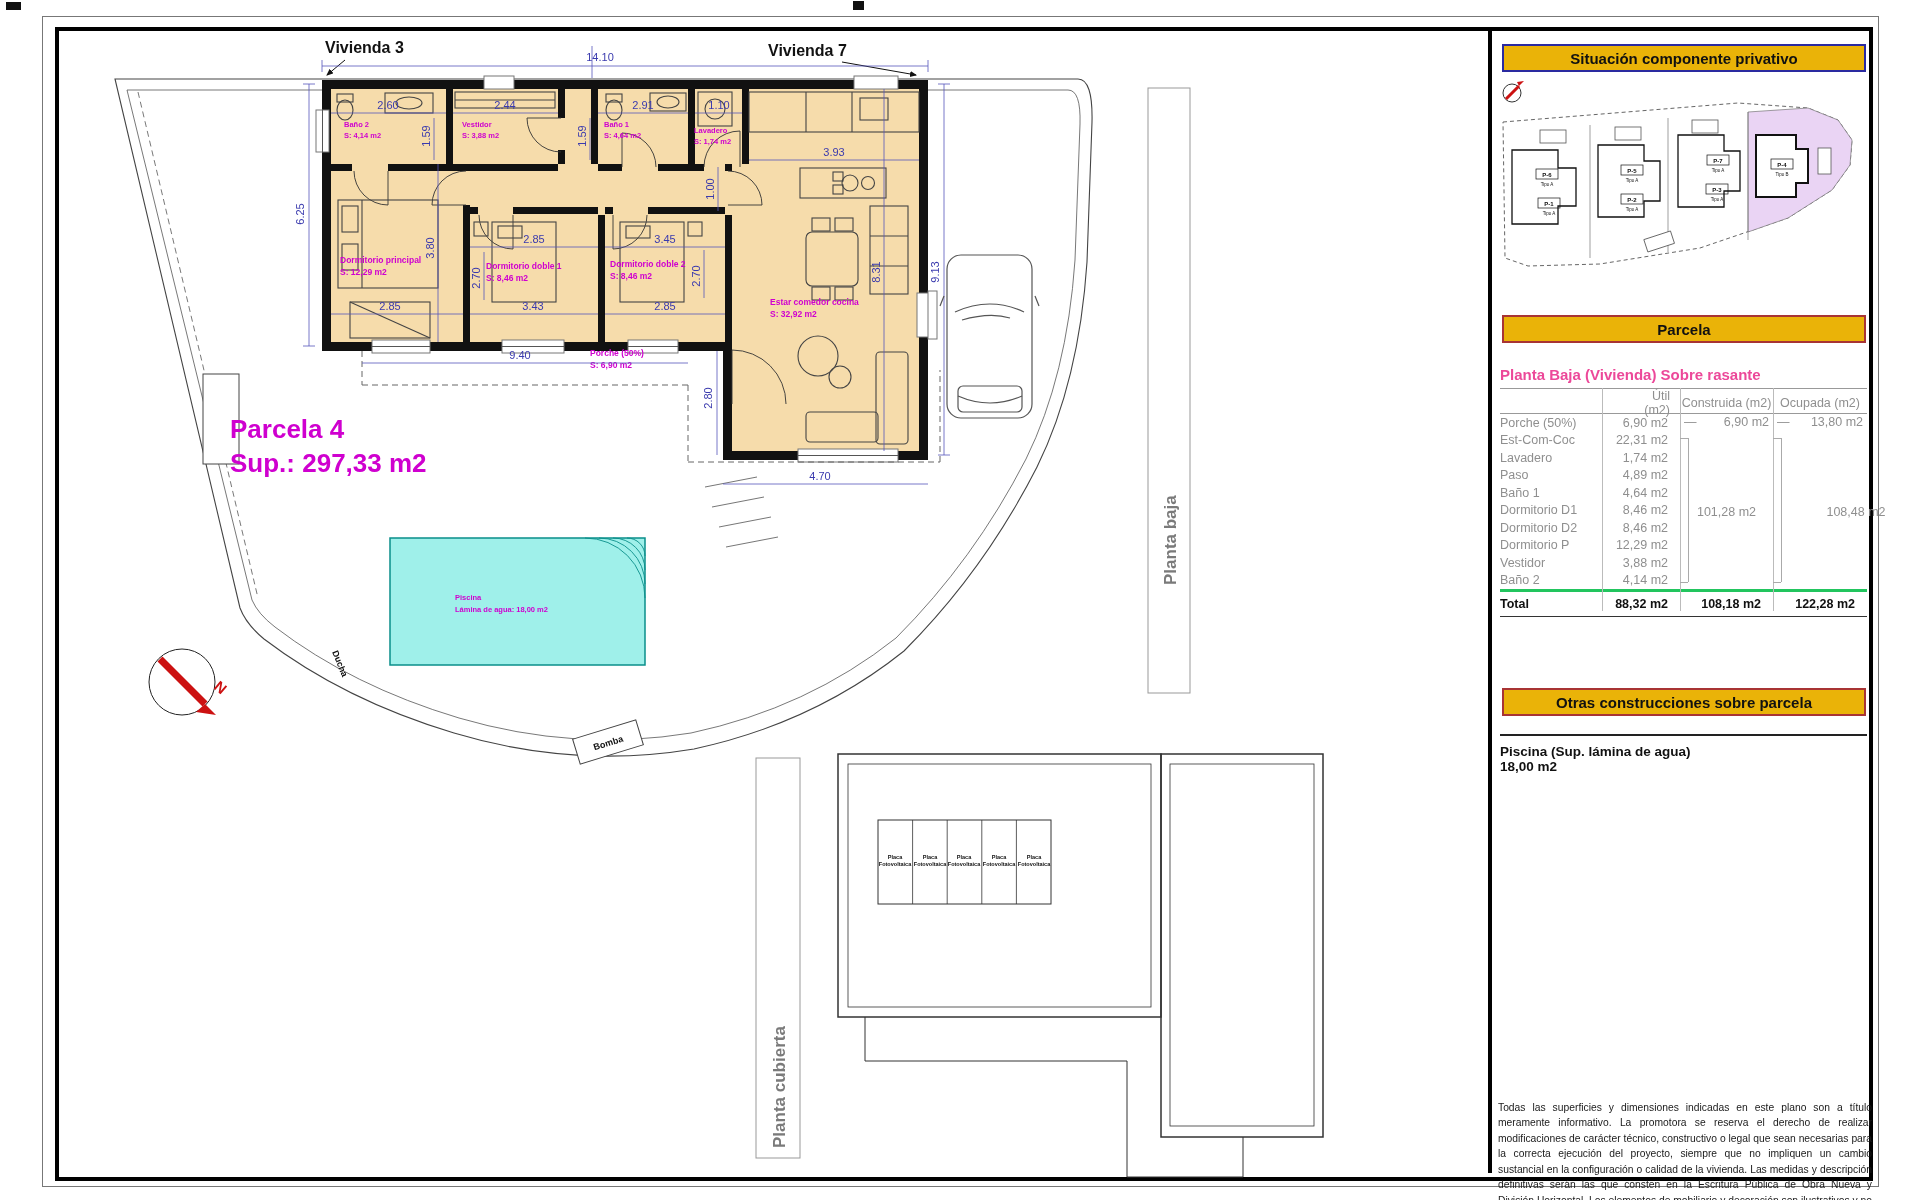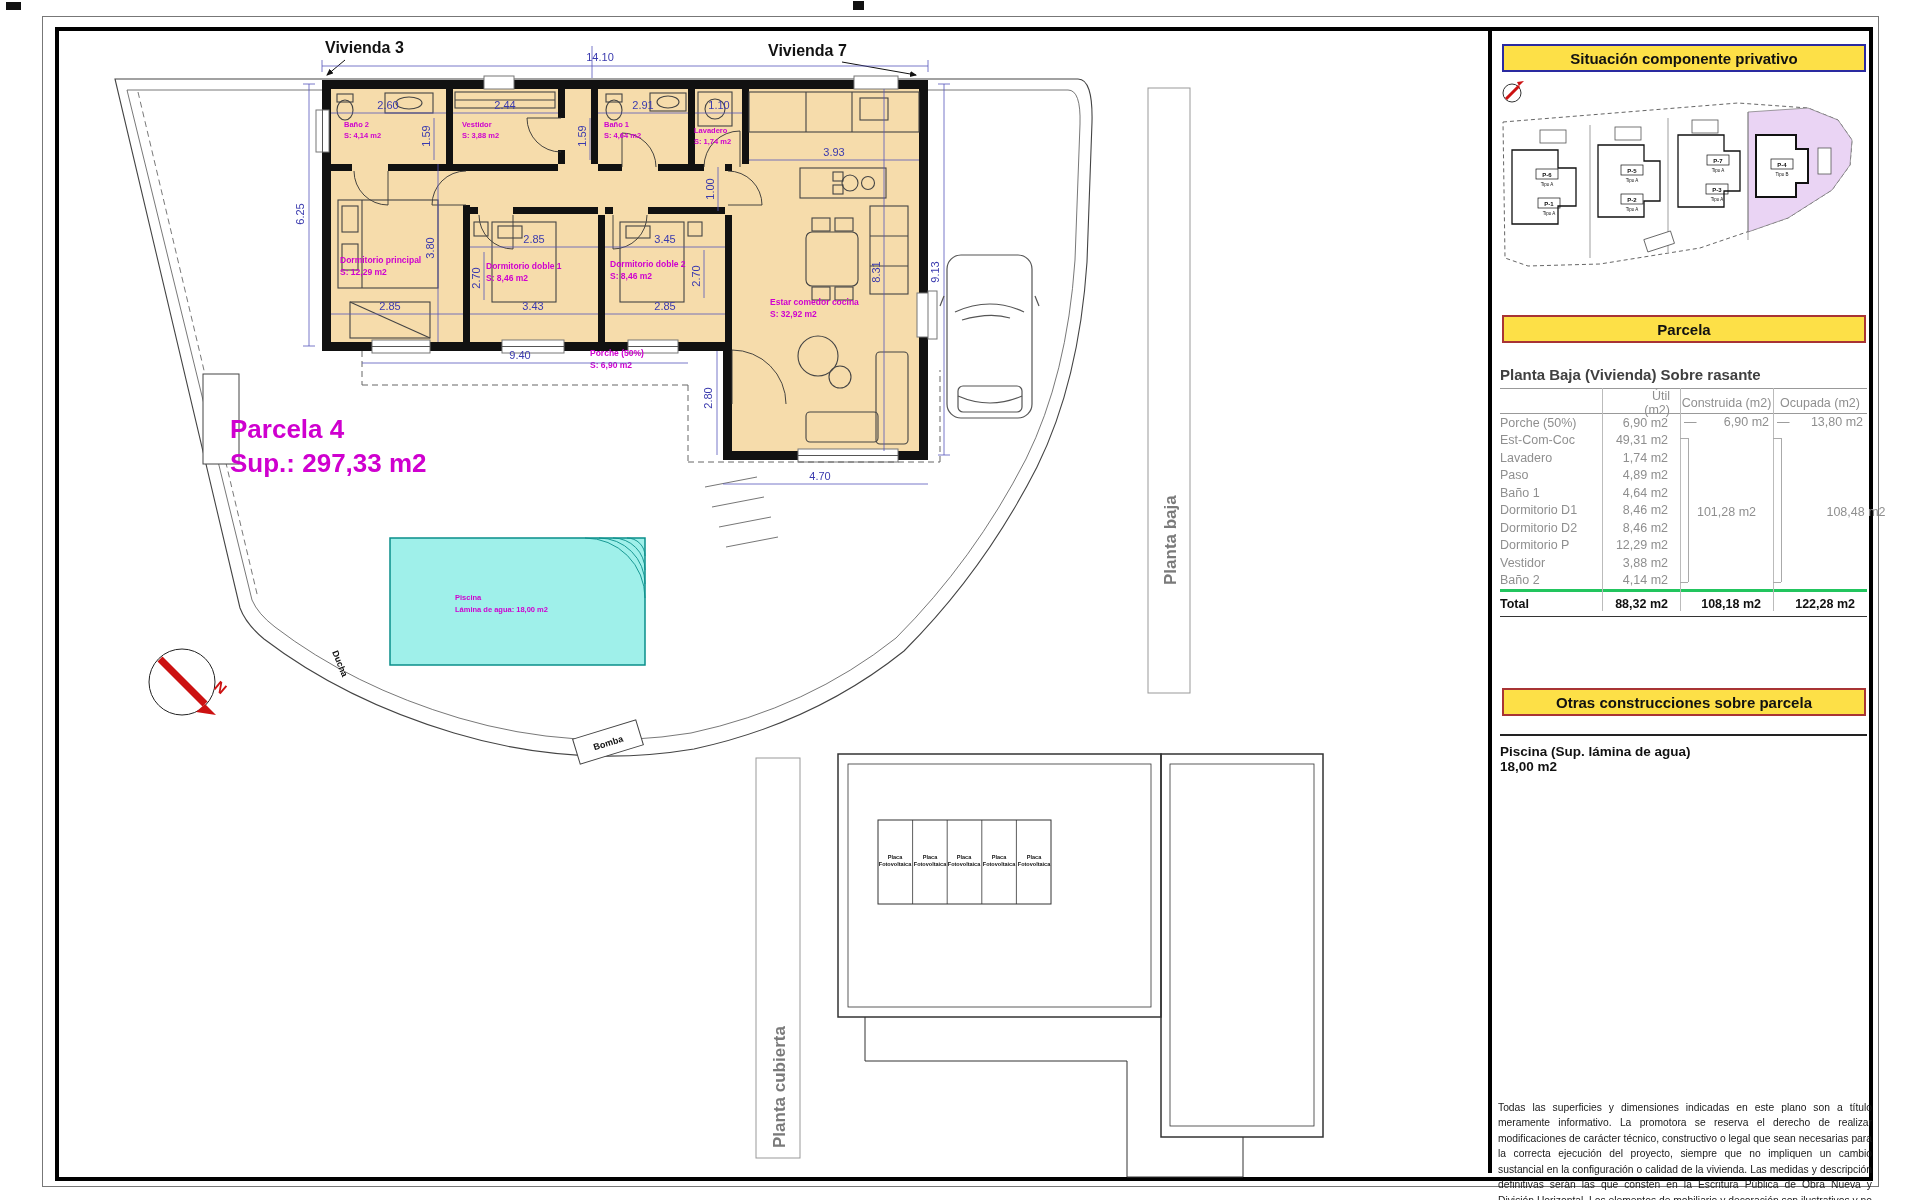--- a/index.html
+++ b/index.html
@@ -13,24 +13,24 @@
   .rooms{fill:#cf00cf;font-weight:bold;font-size:7.5px;}
   .dim{fill:#3a3aae;font-size:11px;text-anchor:middle;}
   .big-title{fill:#111;font-weight:bold;font-size:16px;}
   .parcela{fill:#cf00cf;font-weight:bold;font-size:26px;}
   .striplabel{fill:#7a7a7a;font-weight:bold;font-size:17px;}
   .tiny{fill:#111;font-weight:bold;font-size:5.5px;text-anchor:middle;}
   .sitelabel{fill:#111;font-weight:bold;font-size:6px;text-anchor:middle;}
   .sitetipo{fill:#111;font-size:4.5px;text-anchor:middle;}
   
   .hdrbox{position:absolute;left:1502px;width:360px;height:24px;display:flex;align-items:center;justify-content:center;
-          font-weight:bold;font-size:15px;color:#111;background:#fde047;}
+          font-weight:bold;font-size:15px;color:#111;background:#eab308;}
   .blue{border:2px solid #2a2aa0;}
   .red{border:2px solid #a83434;}
-  #pb-title{position:absolute;left:1500px;top:366px;font-size:15px;font-weight:bold;color:#404040;}
+  #pb-title{position:absolute;left:1500px;top:366px;font-size:15px;font-weight:bold;color:#ec4899;}
   #tbl{position:absolute;left:1500px;top:388px;width:367px;font-size:12.5px;color:#8f8f8f;}
   #tbl .hrow{display:grid;grid-template-columns:102px 78px 93px 94px;height:24px;align-items:center;
              border-top:1px solid #999;border-bottom:1px solid #999;}
   #tbl .hrow span{text-align:center;}
   #tbl .hrow .h-util{text-align:right;padding-right:10px;margin-left:32px;}
   #tbl .drow{display:grid;grid-template-columns:102px 78px;height:17.5px;align-items:center;}
   #tbl .drow .util{text-align:right;padding-right:12px;}
   #tbl .trow{display:grid;grid-template-columns:102px 78px 93px 94px;height:24px;align-items:center;
              border-top:3px solid #22c55e;border-bottom:1px solid #333;color:#111;font-weight:bold;}
   #tbl .trow .t-util{text-align:right;padding-right:12px;}
@@ -369,21 +369,21 @@
       <span>Construida (m2)</span>
       <span>Ocupada (m2)</span>
     </div>
 
     <div class="drow">
         <span>Porche (50%)</span>
         <span class="util">6,90 m2</span>
       </div>
     <div class="drow">
         <span>Est-Com-Coc</span>
-        <span class="util">49,31 m2</span>
+        <span class="util">22,31 m2</span>
       </div>
     <div class="drow">
         <span>Lavadero</span>
         <span class="util">1,74 m2</span>
       </div>
     <div class="drow">
         <span>Paso</span>
         <span class="util">4,89 m2</span>
       </div>
     <div class="drow">

